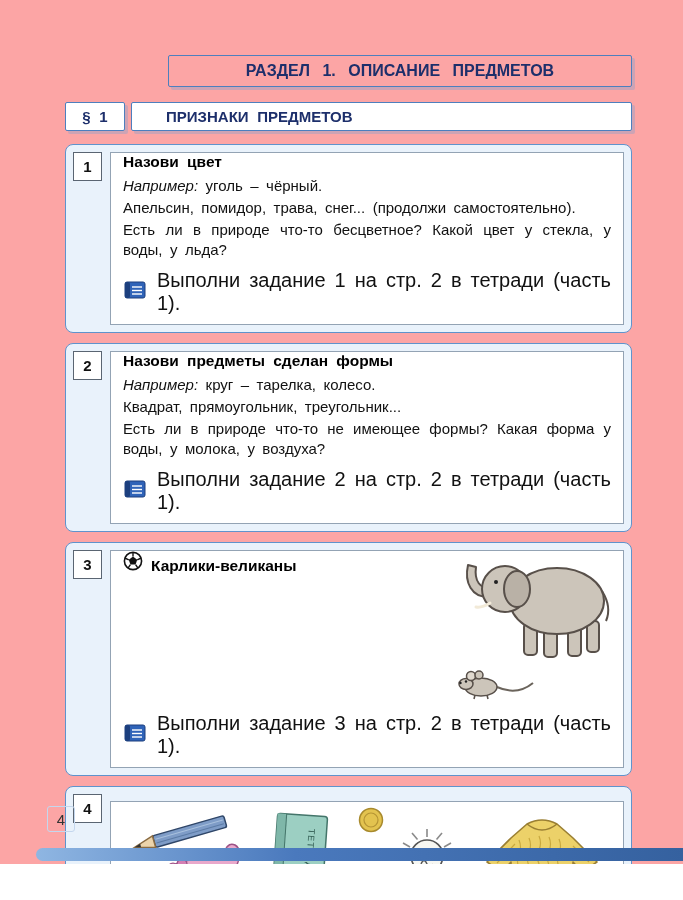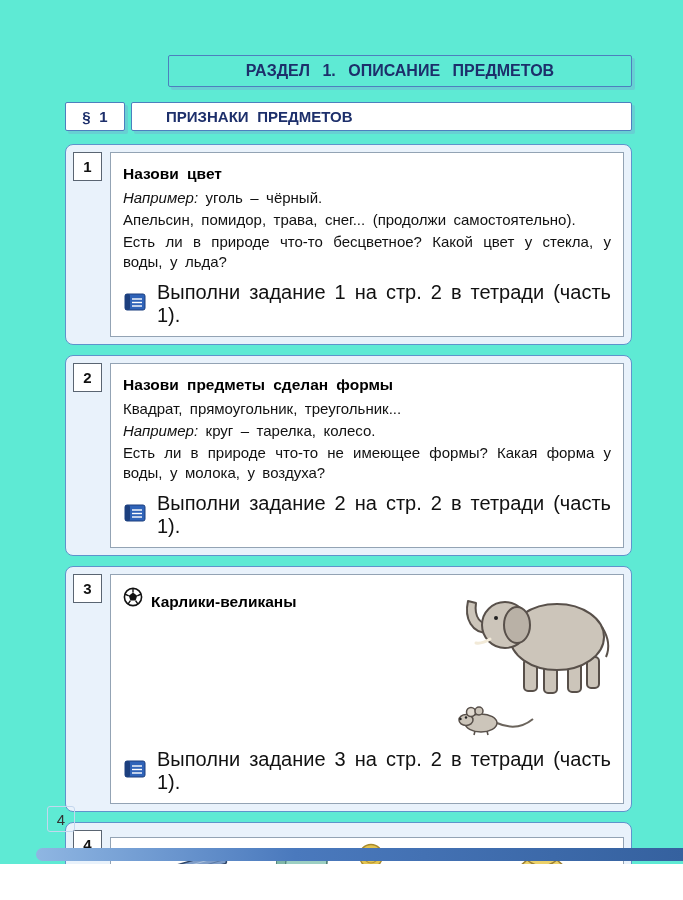--- a/index.html
+++ b/index.html
@@ -1,18 +1,18 @@
 <!DOCTYPE html>
 <html><head>
 <meta charset="utf-8">
 <style>
   html,body{margin:0;padding:0;background:#fff;}
   .page{
     position:relative; width:683px; height:864px; overflow:hidden;
-    background:#5eead4; box-sizing:border-box; padding-top:55px;
+    background:#fca5a5; box-sizing:border-box; padding-top:55px;
     font-family:"Liberation Sans", sans-serif; color:#111;
   }
   
   .section-title{
     margin:0 51px 15px 168px; padding:6px 4px; text-align:center;
     border:1px solid #4d7fbe; border-radius:2px;
     box-shadow:3px 3px 0 rgba(120,160,210,.35);
     font-weight:bold; font-size:16px; color:#1d2f6b; word-spacing:.5em;
   }
   .para-row{ margin:0 51px 13px 65px; display:flex; gap:6px; }
@@ -30,21 +30,21 @@
     border:1.5px solid #5f93cc; border-radius:8px;
     padding:7px; display:flex; gap:8px; align-items:flex-start;
     box-sizing:border-box;
   }
   .task-num{
     width:27px; height:27px; flex:none; background:#fff;
     border:1px solid #5a6572; display:flex; align-items:center; justify-content:center;
     font-weight:bold; font-size:15px; color:#111;
   }
   .task-body{ flex:1; min-width:0; }
-  .panel{ background:#fff; border:1px solid #93a3b4; padding:12px 12px 9px; box-sizing:border-box; }
+  .panel{ background:#fff; border:1px solid #93a3b4; padding:0 12px 9px; box-sizing:border-box; }
   .task-title{ margin:0 0 5px; font-weight:bold; font-size:15.5px; word-spacing:.25em; color:#000; }
   p.body{ margin:2px 0; font-size:15px; line-height:1.33; text-align:justify; word-spacing:.22em; }
   i.ex{ font-style:italic; }
   .assignment{ display:flex; gap:10px; align-items:center; margin-top:9px; }
   .assignment .txt{ flex:1; font-size:20px; text-align:justify; text-align-last:justify; }
   .title-row{ display:flex; align-items:flex-end; gap:8px; margin:0 0 4px; }
   .title-row .task-title{ margin:0; }
   
   .t3-row{ display:flex; gap:4px; }
   .t3-text{ flex:1; min-width:0; }
@@ -105,22 +105,22 @@
         </span>
         <span class="txt">Выполни задание 1 на стр. 2 в тетради (часть 1).</span>
       </div>
     </div>
   </section>
 
   <section class="task">
     <div class="task-num">2</div>
     <div class="task-body panel">
       <h3 class="task-title">Назови предметы сделан формы</h3>
+      <p class="body"><i class="ex">Например:</i> <span>круг – тарелка, колесо.</span></p>
       <p class="body">Квадрат, прямоугольник, треугольник...</p>
-      <p class="body"><i class="ex">Например:</i> <span>круг – тарелка, колесо.</span></p>
       <p class="body">Есть ли в природе что-то не имеющее формы? Какая форма у воды, у молока, у воздуха?</p>
       <div class="assignment">
         <span>
           <svg width="24" height="20" viewBox="0 0 24 20">
               <rect x="2" y="2" width="20" height="16" rx="2" fill="#2f63b8" stroke="#1c3f7e"></rect>
               <rect x="2" y="2" width="5" height="16" rx="2" fill="#1c3f7e"></rect>
               <line x1="9" y1="7" x2="19" y2="7" stroke="#fff" stroke-width="1.4"></line>
               <line x1="9" y1="10.5" x2="19" y2="10.5" stroke="#fff" stroke-width="1.4"></line>
               <line x1="9" y1="14" x2="19" y2="14" stroke="#fff" stroke-width="1.4"></line>
             </svg>

